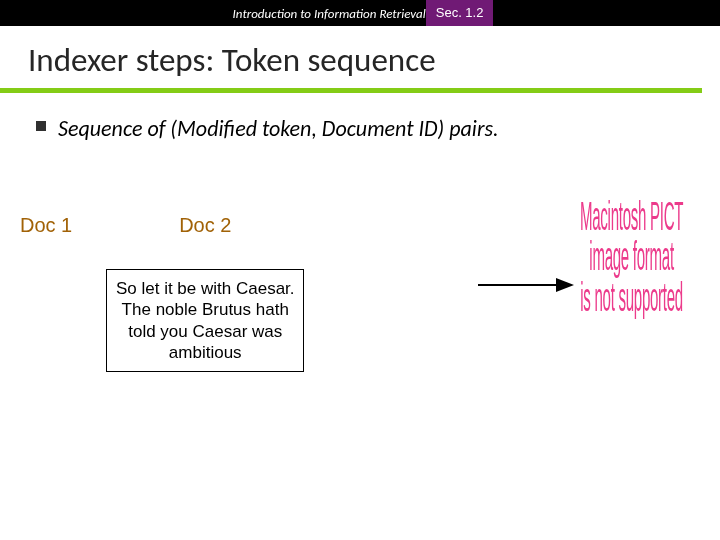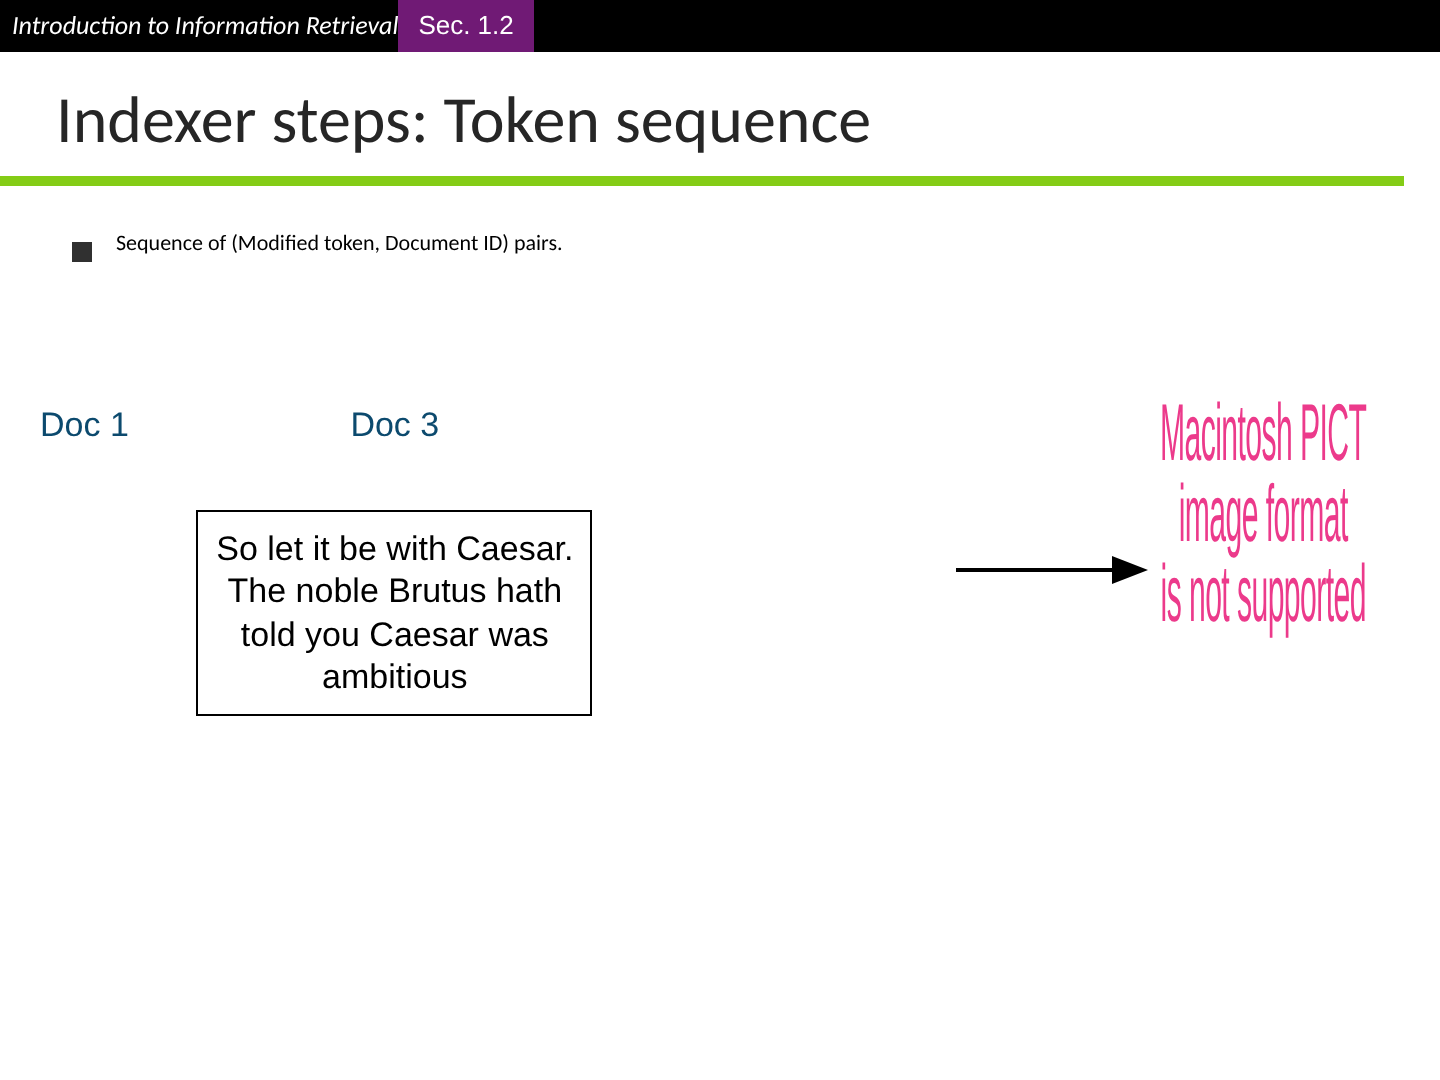--- a/index.html
+++ b/index.html
@@ -8,21 +8,21 @@
     height: 540px;
     background: #fff;
     font-family: Calibri, Arial, sans-serif;
     overflow: hidden;
     position: relative;
   }
   .header {
     background: #000;
     height: 26px;
     display: flex;
-    justify-content: flex-start;
+    justify-content: center;
     align-items: center;
     padding: 0 8px 0 6px;
   }
   .header-left {
     color: #fff;
     font-style: italic;
     font-size: 13px;
     font-family: Calibri, Arial, sans-serif;
   }
   .header-right {
@@ -51,38 +51,39 @@
   }
   .bullet-mark {
     width: 10px;
     height: 10px;
     background: #303030;
     margin-top: 6px;
     margin-right: 12px;
     flex-shrink: 0;
   }
   .bullet-text {
-    font-size: 11px;
+    font-size: 22px;
     color: #000;
     font-family: Calibri, Arial, sans-serif;
+    font-style: italic;
   }
   .docs {
     display: flex;
     padding: 72px 0 0 20px;
     gap: 34px;
   }
   .doc-col {
     display: flex;
     flex-direction: column;
     align-items: center;
   }
   .doc-label {
     font-family: Arial, sans-serif;
-    font-size: 17px;
-    color: #0c4a6e;
+    font-size: 20px;
+    color: #a16207;
     margin-bottom: 32px;
   }
   .doc-box {
     border: 1.5px solid #000;
     width: 198px;
     padding: 8px 6px;
     text-align: center;
     font-family: Arial, sans-serif;
     font-size: 17px;
     line-height: 1.25;
@@ -137,21 +138,21 @@
 <div class="bullet-row">
   <div class="bullet-mark"></div>
   <div class="bullet-text">Sequence of (Modified token, Document ID) pairs.</div>
 </div>
 
 <div class="docs">
   <div class="doc-col">
     <div class="doc-label">Doc 1</div>
   </div>
   <div class="doc-col">
-    <div class="doc-label">Doc 3</div>
+    <div class="doc-label">Doc 2</div>
     <div class="doc-box">So let it be with Caesar. The noble Brutus hath told you Caesar was ambitious</div>
   </div>
 </div>
 
 <div class="arrow">
   <div class="arrow-line"></div>
   <div class="arrow-head"></div>
 </div>
 
 <div class="pict">

